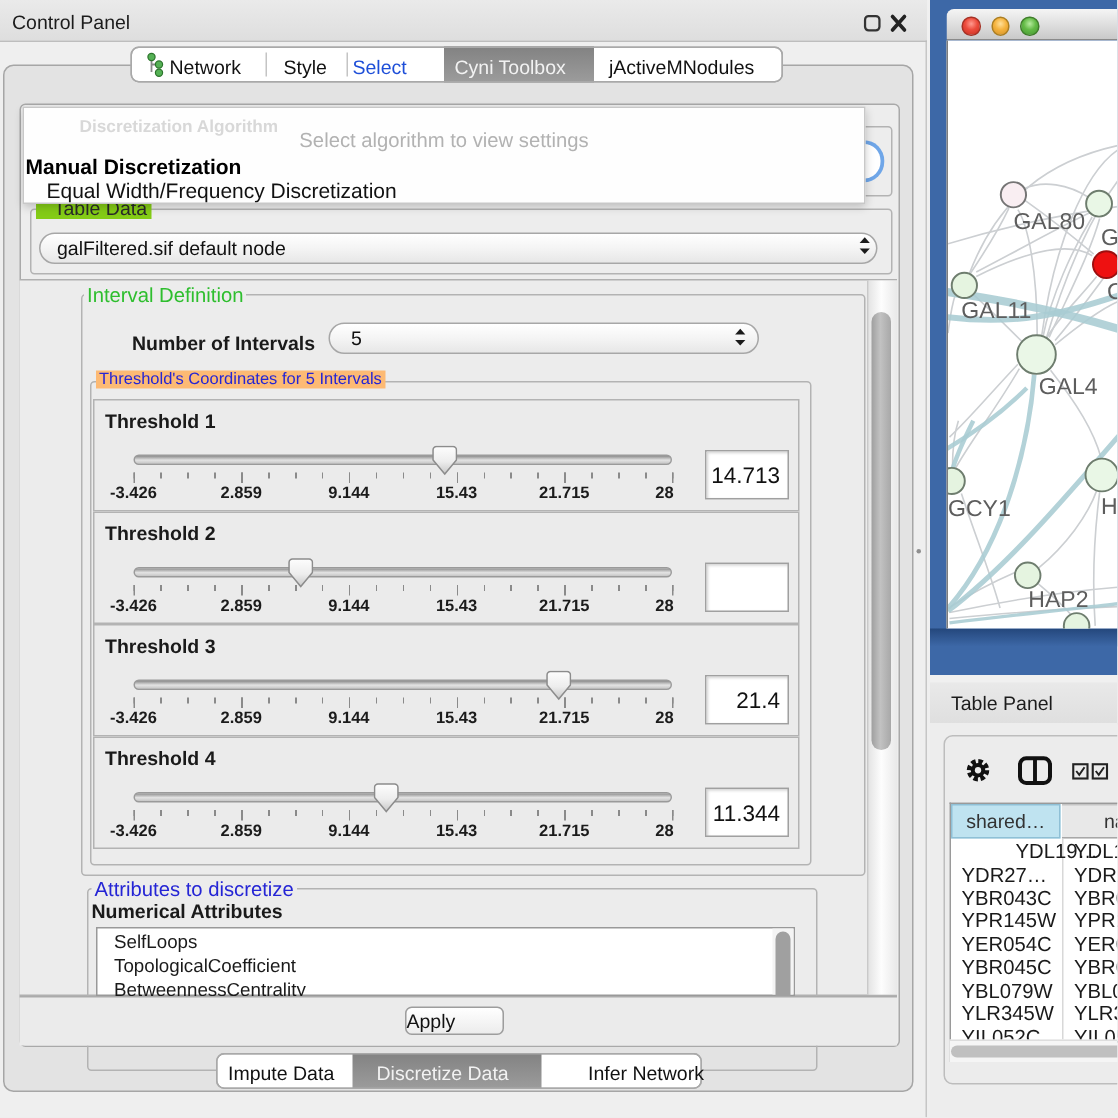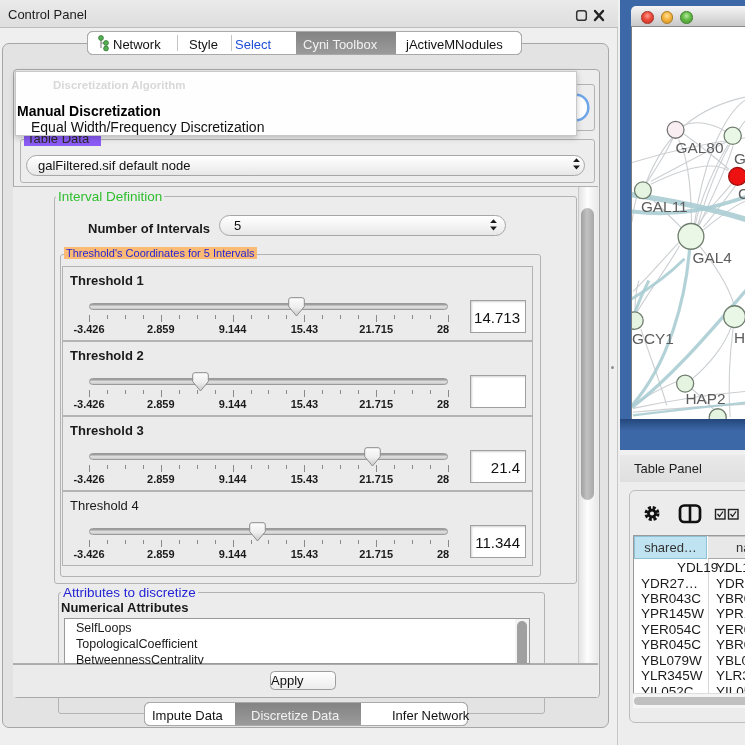--- a/index.html
+++ b/index.html
@@ -38,21 +38,21 @@
 <div class="abs" style="left:113px;top:37px;font-size:13px;color:#111;">Network</div>
 <div class="abs" style="left:189px;top:37px;font-size:13px;color:#111;">Style</div>
 <div class="abs" style="left:235px;top:37px;font-size:13px;color:#1d4ed8;">Select</div>
 <div class="abs" style="left:303px;top:37px;font-size:13px;color:#f2f2f2;">Cyni Toolbox</div>
 <div class="abs" style="left:406px;top:37px;font-size:13px;color:#111;">jActiveMNodules</div>
 
 <div class="abs" style="left:20px;top:84px;width:573px;height:45px;border:1px solid #b3b3b3;border-radius:3px;"></div>
 <div class="abs" style="left:300px;top:96px;width:287px;height:23px;background:#fff;border-radius:11px;box-shadow:0 0 0 2.5px #6fa6e8;"></div>
 
 <div class="abs" style="left:20px;top:139px;width:573px;height:42px;border:1px solid #b3b3b3;border-radius:3px;"></div>
-<div class="abs" style="left:24px;top:130.5px;width:71px;background:#8b5cf6;font-size:13px;color:#2a2a2a;padding:0 3px;">Table Data</div>
+<div class="abs" style="left:24px;top:130.5px;width:71px;background:#84cc16;font-size:13px;color:#2a2a2a;padding:0 3px;text-align:right;">Table Data</div>
 <div class="abs" style="left:26px;top:155px;width:559px;height:21px;background:linear-gradient(#ffffff,#f3f3f3 55%,#e7e7e7);border:1px solid #a7a7a7;border-radius:10.5px;box-sizing:border-box;"></div>
 <div class="abs" style="left:38px;top:158px;font-size:13px;color:#111;">galFiltered.sif default node</div>
 <svg class="abs" style="left:571px;top:156.5px;" width="11" height="15" viewBox="0 0 11 15">
   <path d="M2.1,5 L5.5,1.2 L8.9,5 Z" fill="#1a1a1a"></path>
   <path d="M2.1,8.6 L5.5,12.4 L8.9,8.6 Z" fill="#1a1a1a"></path>
 </svg>
 
 <div class="abs" style="left:13px;top:186px;width:585px;height:478px;border-top:1px solid #b0b0b0;border-bottom:1px solid #b0b0b0;background:#ececec;box-sizing:border-box;"></div>
 
 <div class="abs" style="left:578px;top:187px;width:20px;height:476px;background:linear-gradient(90deg,#e4e4e4,#fdfdfd 45%,#e9e9e9);border-left:1px solid #c9c9c9;box-sizing:border-box;"></div>
@@ -127,21 +127,21 @@
 <div class="abs" style="left:304.4px;top:472.5px;transform:translateX(-50%);font-size:11px;font-weight:bold;color:#1b1b1b;">15.43</div>
 <div class="abs" style="left:376.2px;top:472.5px;transform:translateX(-50%);font-size:11px;font-weight:bold;color:#1b1b1b;">21.715</div>
 <div class="abs" style="left:443.0px;top:472.5px;transform:translateX(-50%);font-size:11px;font-weight:bold;color:#1b1b1b;">28</div>
 <svg class="abs" style="left:364.1px;top:447.0px;" width="17" height="20" viewBox="0 0 17 20">
       <path d="M3,0.7 H14 A2.3,2.3 0 0 1 16.3,3 V9.6 L8.5,19 L0.7,9.6 V3 A2.3,2.3 0 0 1 3,0.7 Z" fill="url(#thg)" stroke="#8c8c8c" stroke-width="1"></path>
     </svg>
 <div class="abs" style="left:470px;top:450.0px;width:56px;height:33px;background:#fff;border:1px solid #a0a0a0;box-shadow:inset 1px 1px 2px rgba(0,0,0,0.18);box-sizing:border-box;"></div>
 <div class="abs" style="left:470px;top:458.5px;width:50px;text-align:right;font-size:15px;color:#111;">21.4</div>
 
 <div class="abs" style="left:62px;top:490.5px;width:471px;height:75px;border:1px solid #b3b3b3;background:#ebebeb;box-sizing:border-box;"></div>
-<div class="abs" style="left:70px;top:497.5px;font-size:13px;font-weight:normal;color:#1a1a1a;">Threshold 4</div>
+<div class="abs" style="left:70px;top:497.5px;font-size:13px;font-weight:bold;color:#1a1a1a;">Threshold 4</div>
 <div class="abs" style="left:89px;top:528.0px;width:359px;height:7px;border-radius:3.5px;background:linear-gradient(#8f8f8f,#e3e3e3 55%,#c6c6c6);border:1px solid #9a9a9a;box-sizing:border-box;"></div>
 <div class="abs" style="left:89px;top:539.5px;width:360px;height:4px;background:repeating-linear-gradient(90deg,#8a8a8a 0 1px,transparent 1px 17.95px);"></div>
 <div class="abs" style="left:89px;top:539.5px;width:360px;height:7px;background:repeating-linear-gradient(90deg,#8a8a8a 0 1px,transparent 1px 71.8px);"></div>
 <div class="abs" style="left:89.0px;top:547.5px;transform:translateX(-50%);font-size:11px;font-weight:bold;color:#1b1b1b;">-3.426</div>
 <div class="abs" style="left:160.8px;top:547.5px;transform:translateX(-50%);font-size:11px;font-weight:bold;color:#1b1b1b;">2.859</div>
 <div class="abs" style="left:232.6px;top:547.5px;transform:translateX(-50%);font-size:11px;font-weight:bold;color:#1b1b1b;">9.144</div>
 <div class="abs" style="left:304.4px;top:547.5px;transform:translateX(-50%);font-size:11px;font-weight:bold;color:#1b1b1b;">15.43</div>
 <div class="abs" style="left:376.2px;top:547.5px;transform:translateX(-50%);font-size:11px;font-weight:bold;color:#1b1b1b;">21.715</div>
 <div class="abs" style="left:443.0px;top:547.5px;transform:translateX(-50%);font-size:11px;font-weight:bold;color:#1b1b1b;">28</div>
 <svg class="abs" style="left:249.2px;top:522.0px;" width="17" height="20" viewBox="0 0 17 20">
@@ -168,20 +168,21 @@
 <div class="abs" style="left:235px;top:702px;width:126px;height:24px;background:linear-gradient(#828282,#9c9c9c);"></div>
 <div class="abs" style="left:144px;top:702px;width:324px;height:24px;border:1px solid #a9a9a9;border-radius:5.5px;box-sizing:border-box;"></div>
 <div class="abs" style="left:152px;top:708px;font-size:13px;color:#111;">Impute Data</div>
 <div class="abs" style="left:251px;top:708px;font-size:13px;color:#f2f2f2;">Discretize Data</div>
 <div class="abs" style="left:369px;top:708px;font-size:13px;color:#111;margin-left:23px;">Infer Network</div>
 
 <div class="abs" style="left:611px;top:366px;width:3px;height:3px;background:#8f8f8f;border-radius:50%;"></div>
 
 <div class="abs" style="left:15px;top:71px;width:562px;height:65px;background:#fefefe;border:1px solid #c8c8c8;box-shadow:0 2px 6px rgba(0,0,0,0.22);box-sizing:border-box;"></div>
 <div class="abs" style="left:53px;top:79px;font-size:11.5px;font-weight:bold;color:#d8d8d8;">Discretization Algorithm</div>
+<div class="abs" style="left:15px;top:86px;width:562px;text-align:center;font-size:13.5px;color:#b2b2b2;">Select algorithm to view settings</div>
 <div class="abs" style="left:17px;top:103px;font-size:14px;font-weight:bold;color:#000;">Manual Discretization</div>
 <div class="abs" style="left:31px;top:119px;font-size:14px;color:#111;">Equal Width/Frequency Discretization</div>
 
 <div class="abs" style="left:618px;top:0;width:2px;height:450px;background:#f0f0f0;"></div>
 <div class="abs" style="left:620px;top:0;width:125px;height:450px;background:#3d68a7;"></div>
 <div class="abs" style="left:620px;top:419px;width:125px;height:12px;background:linear-gradient(#24477c,#3d68a7);"></div>
 
 <div class="abs" style="left:631px;top:6px;width:114px;height:21px;background:linear-gradient(#f5f5f5,#c9c9c9);border-bottom:1px solid #8a8a8a;border-top-left-radius:5px;box-sizing:border-box;"></div>
 <div class="abs" style="left:641px;top:11px;width:12.5px;height:12.5px;border-radius:50%;background:radial-gradient(circle at 50% 35%,#ff9a8f 0%,#ec4b3c 45%,#c62f20 100%);border:0.5px solid #a53125;box-sizing:border-box;"></div>
 <div class="abs" style="left:660.5px;top:11px;width:12.5px;height:12.5px;border-radius:50%;background:radial-gradient(circle at 50% 35%,#ffe09a 0%,#f5b33e 45%,#d2912a 100%);border:0.5px solid #ab7e22;box-sizing:border-box;"></div>

